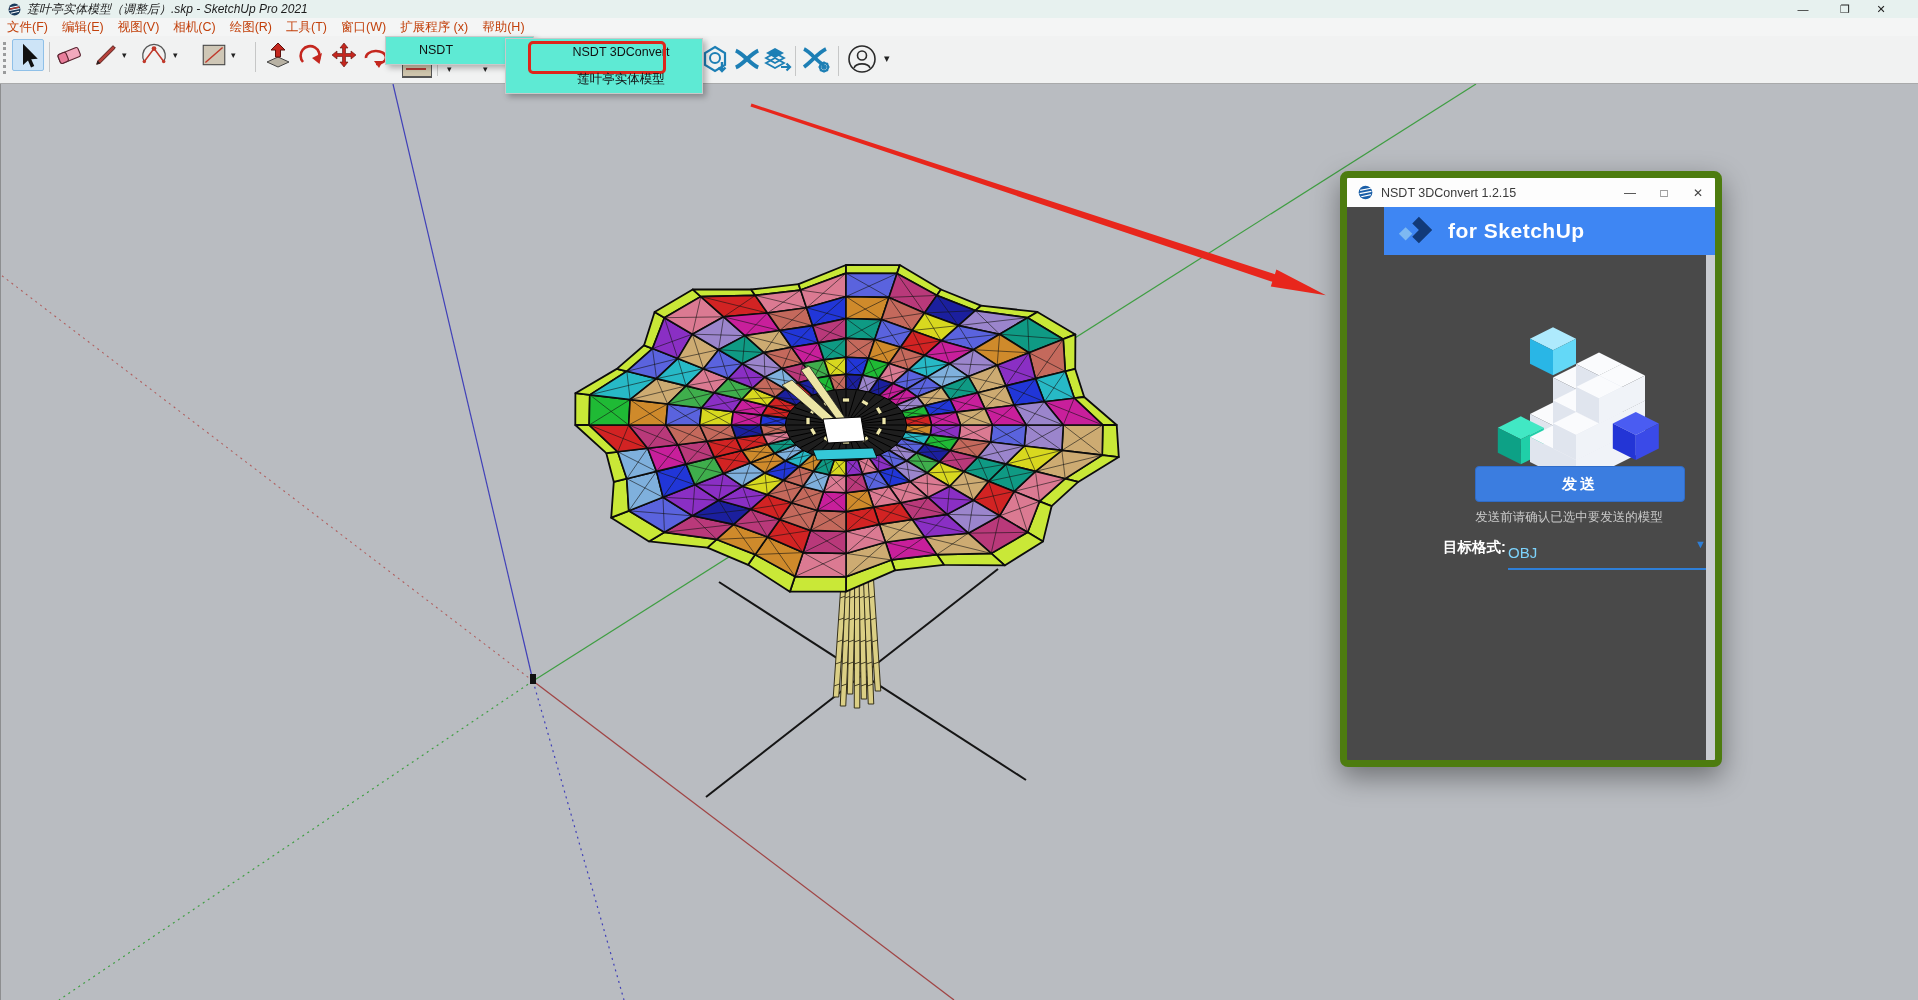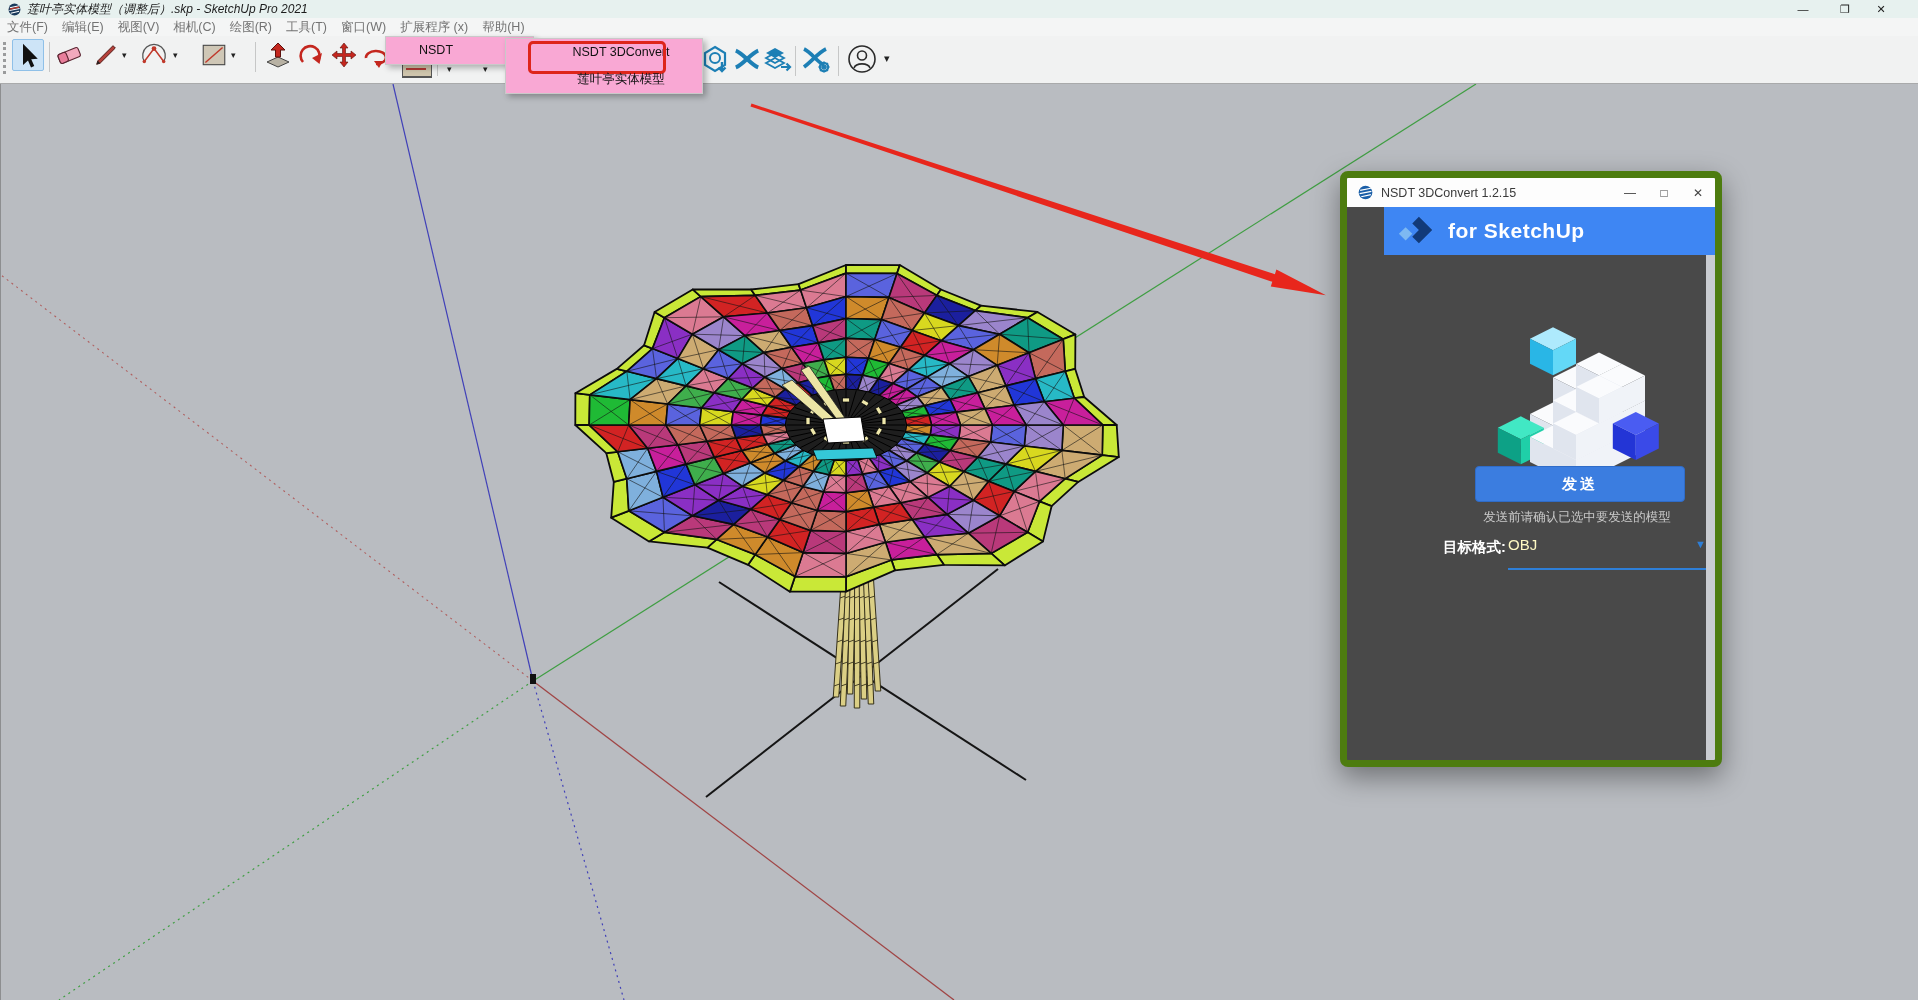--- a/index.html
+++ b/index.html
@@ -6,36 +6,36 @@
   #screen{position:relative;width:1918px;height:1000px;overflow:hidden;
           font-family:"Liberation Sans","DejaVu Sans",sans-serif;background:#b9bcc1;}
   
   .titlebar{position:absolute;left:0;top:0;width:100%;height:18px;background:#e7f1ef;
             display:flex;align-items:center;font-size:12px;color:#1c1c1c;font-style:italic;}
   .titlebar .appicon{margin:0 6px 0 8px;width:13px;height:13px;flex:0 0 auto;}
   .win-ctrl{position:absolute;top:0;width:30px;height:18px;display:flex;align-items:center;
             justify-content:center;font-size:11px;color:#222;cursor:default;}
   
   .menubar{position:absolute;left:0;top:18px;width:100%;height:18px;background:#f4f5f5;
-           border-bottom:1px solid #e2e3e3;display:flex;align-items:center;font-size:12.5px;color:#737373;}
+           border-bottom:1px solid #e2e3e3;display:flex;align-items:center;font-size:12.5px;color:#c2410c;}
   .menubar span{padding:0 7px;}
   
   .toolbar{position:absolute;left:0;top:36px;width:100%;height:47px;background:#f1f2f2;
            border-bottom:1px solid #a9aaab;}
   .tb{position:absolute;top:5px;width:28px;height:28px;}
   .tb svg{width:100%;height:100%;}
   .tb-dd{position:absolute;top:14px;font-size:9px;color:#222;}
   .tb-div{position:absolute;top:6px;width:1px;height:30px;background:#c6c7c7;}
   .grip{position:absolute;left:3px;top:6px;height:32px;width:3px;border-left:3px dotted #9a9b9c;}
   .select-hl{background:#cde4f7;border:1px solid #8fc0e8;border-radius:2px;}
   .partial-icon{position:absolute;left:402px;top:26px;width:28px;height:13px;background:#cfc5ad;
                 border:1px solid #555;border-bottom-width:2px;}
   .partial-icon::after{content:"";position:absolute;left:3px;top:5px;width:20px;height:2px;background:#b23a34;}
   
-  .panel{position:absolute;background:#f9a8d4;border:1px solid #c9c9c9;
+  .panel{position:absolute;background:#5eead4;border:1px solid #c9c9c9;
          box-shadow:3px 3px 6px rgba(0,0,0,.28);z-index:50;font-size:12.5px;color:#111;}
   #ext-panel{left:385px;top:36px;width:147px;height:27px;}
   #ext-panel .mi{position:relative;height:27px;line-height:27px;padding-left:33px;}
   #ext-panel .sub-arrow{position:absolute;right:10px;top:0;font-size:10px;}
   #sub-panel{left:505px;top:38px;width:196px;height:54px;}
   #sub-panel .mi{position:relative;height:27px;line-height:27px;padding-left:34px;text-align:center;}
   .red-box{position:absolute;left:22px;top:2px;width:132px;height:27px;border:3px solid #de251b;
            border-radius:5px;pointer-events:none;}
   
   #viewport{position:absolute;left:0;top:84px;border-left:1px solid #8d8e90;}
@@ -49,23 +49,23 @@
           font-size:12px;color:#444;}
   .p-header{height:48px;background:#3e86f3;display:flex;align-items:center;margin-left:37px;}
   .p-header .hlogo{margin:0 12px 0 14px;width:38px;height:34px;}
   .p-header .htext{color:#fff;font-size:21px;font-weight:bold;letter-spacing:.5px;}
   .p-body{position:relative;height:505px;background:#494949;margin-left:48px;}
   .p-scroll{position:absolute;right:0;top:0;width:9px;height:100%;background:#c9ccd1;}
   .cubewrap{position:absolute;left:99px;top:26px;width:165px;height:185px;}
   .send-btn{position:absolute;left:80px;top:211px;width:208px;height:34px;background:#3b7de0;
             border:1px solid #2f6cc8;border-radius:4px;color:#fff;font-size:15px;font-weight:bold;
             letter-spacing:3px;display:flex;align-items:center;justify-content:center;}
-  .hint{position:absolute;left:12px;top:254px;width:340px;text-align:center;color:#c9c9c9;font-size:12.5px;}
+  .hint{position:absolute;left:4px;top:254px;width:340px;text-align:center;color:#c9c9c9;font-size:12.5px;}
   .fmt-label{position:absolute;left:48px;top:283px;color:#fff;font-size:14.5px;font-weight:bold;}
-  .fmt-value{position:absolute;left:113px;top:281px;color:#fef9c3;font-size:15px;}
+  .fmt-value{position:absolute;left:113px;top:289px;color:#7dd3fc;font-size:15px;}
   .fmt-line{position:absolute;left:113px;top:313px;width:210px;height:2px;background:#2e7fd8;}
   .fmt-arrow{position:absolute;left:300px;top:283px;color:#2e7fd8;font-size:11px;}
 </style>
 </head>
 <body>
 
 <div id="screen">
 
   <div class="titlebar">
     <svg class="appicon" viewBox="0 0 14 14">

